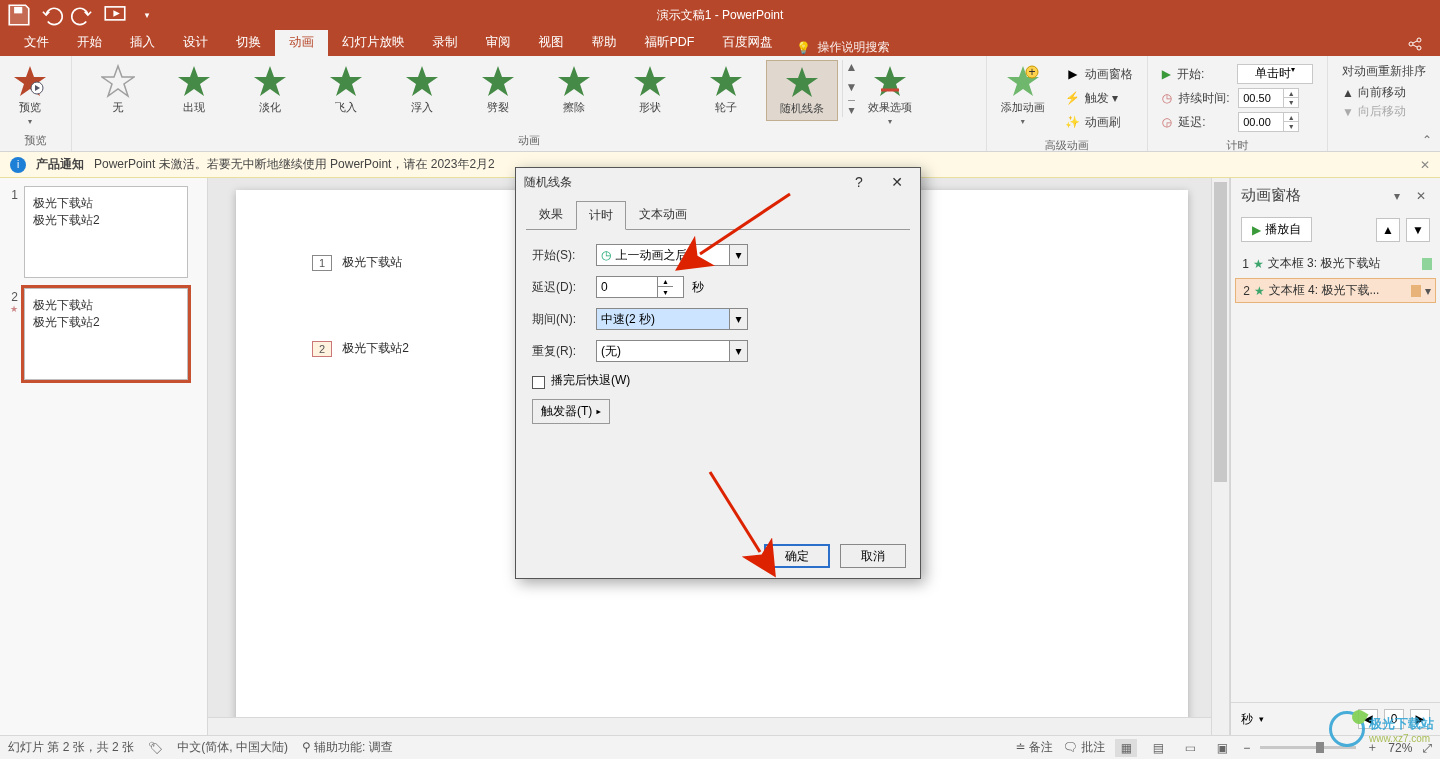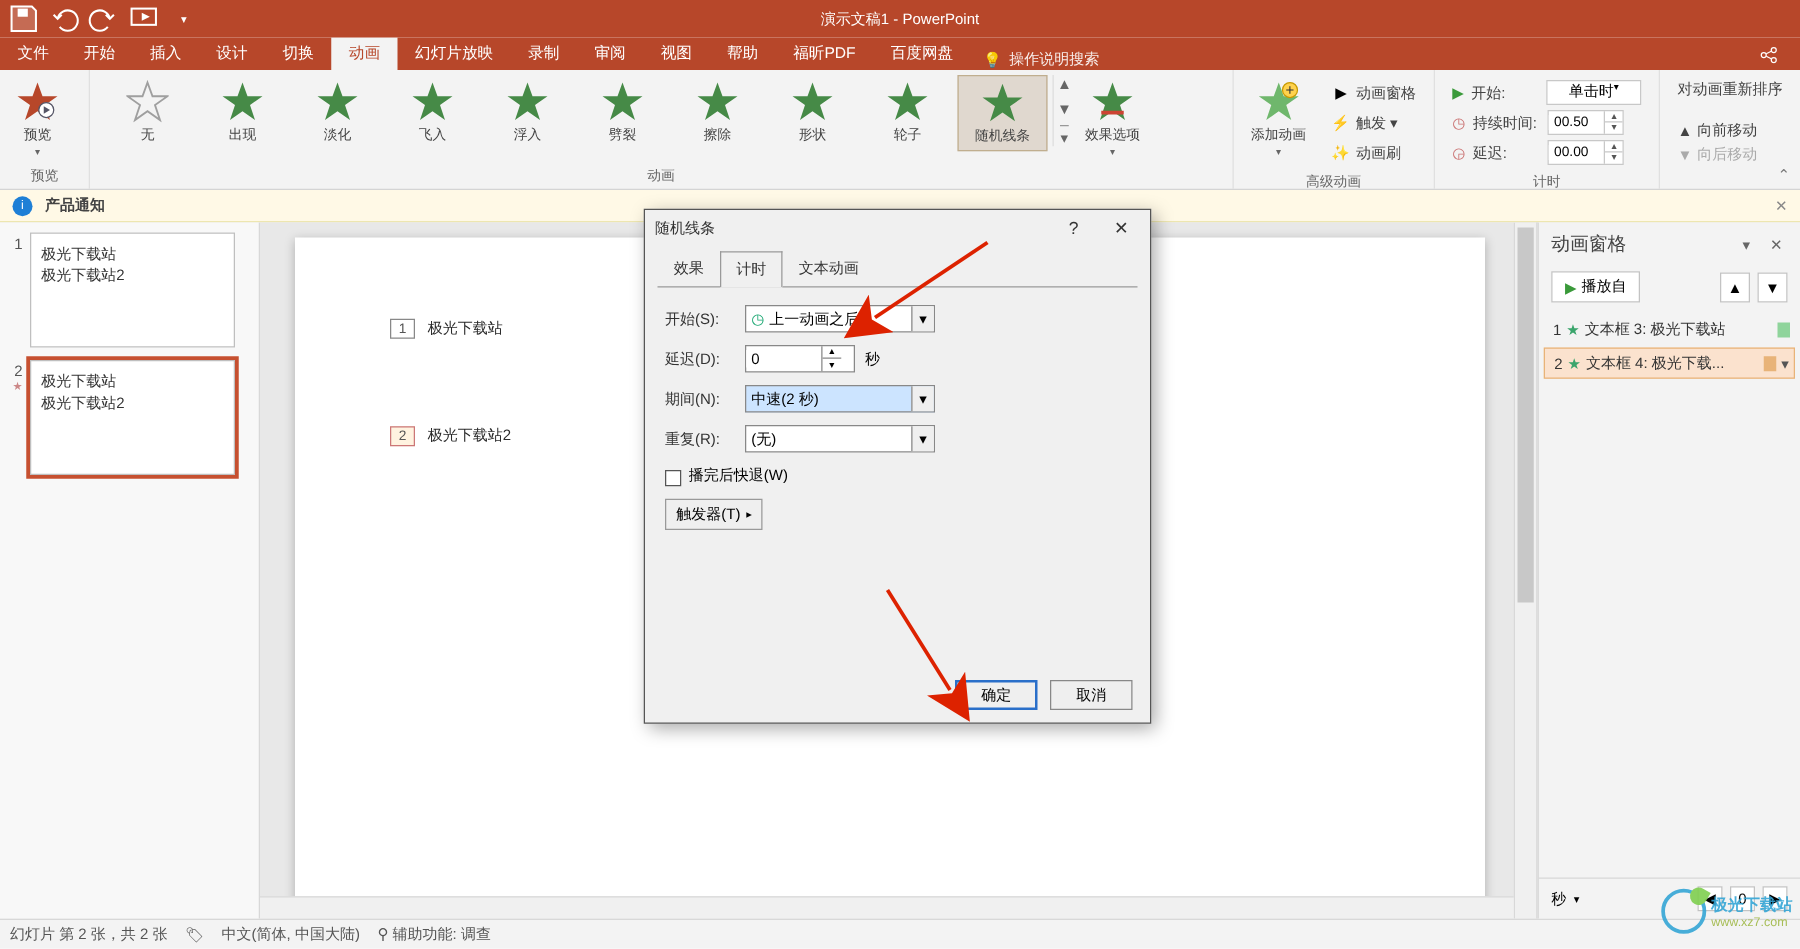--- a/index.html
+++ b/index.html
@@ -6,21 +6,21 @@
 body{width:1440px;height:759px;overflow:hidden;background:#fff;position:relative}
 
 .titlebar{height:30px;background:#b7472a;display:flex;align-items:center;color:#fff;position:relative}
 .tb-left{display:flex;align-items:center;gap:6px;padding-left:6px}
 .tb-ico{width:26px;height:26px;display:flex;align-items:center;justify-content:center;color:#fff}
 .tb-title{position:absolute;left:50%;transform:translateX(-50%);font-size:12px}
 .tb-right{margin-left:auto;display:flex;align-items:center}
 .tb-login{background:#d2683f;padding:3px 10px;border-radius:2px;margin-right:10px}
 .tb-sys{width:46px;height:30px;display:flex;align-items:center;justify-content:center}
 
-.ribbon-tabs{height:26px;background:#b7472a;display:flex;align-items:flex-end;gap:0;color:#fff}
+.ribbon-tabs{height:26px;background:#b7472a;display:flex;align-items:flex-end;gap:0;padding-left:10px;color:#fff}
 .rtab{padding:5px 14px;cursor:pointer;font-size:12.5px}
 .rtab.active{background:#f3f3f3;color:#b7472a}
 .tell{display:flex;align-items:center;gap:6px;margin-left:10px;opacity:.9}
 .share{margin-left:auto;margin-right:10px;padding:4px 8px}
 
 .ribbon{height:96px;background:#f3f3f3;display:flex;border-bottom:1px solid #d4d4d4;position:relative}
 .grp{border-right:1px solid #e0e0e0;display:flex;flex-direction:column;padding:4px 6px 0}
 .grp-body{flex:1;display:flex;align-items:flex-start;gap:2px}
 .grp-label{text-align:center;color:#666;font-size:11px;padding:2px 0 3px}
 .bigbtn{width:72px;display:flex;flex-direction:column;align-items:center;gap:2px;padding:4px 0;cursor:pointer}
@@ -37,21 +37,21 @@
 .spin input{border:0;width:44px;padding:0 4px;font-size:11px}
 .spin-btns{display:flex;flex-direction:column;border-left:1px solid #c8c8c8}
 .spin-btns span{height:9px;width:14px;display:flex;align-items:center;justify-content:center;font-size:7px;color:#555;border-bottom:1px solid #c8c8c8}
 .spin-btns span:last-child{border:0}
 
 .timing{padding:3px 8px;display:flex;flex-direction:column;gap:2px}
 .trow{display:flex;align-items:center;gap:6px;height:22px}
 .trow .lbl{width:54px;color:#444}
 .sel-box{border:1px solid #c8c8c8;background:#fff;height:20px;display:flex;align-items:flex-start;padding:0 17px;min-width:74px}
 .reorder{padding:3px 8px;display:flex;flex-direction:column;gap:2px}
-.reorder .hdr{color:#444;margin-bottom:14px}
+.reorder .hdr{color:#444;margin-bottom:2px}
 .reorder .btn{display:flex;align-items:center;gap:4px;color:#444}
 .reorder .btn.dis{color:#aaa}
 
 .collapse-caret{position:absolute;right:8px;bottom:4px;color:#777}
 
 .msgbar{height:26px;background:#fff9e6;border-bottom:1px solid #e8df9f;display:flex;align-items:center;padding:0 10px;gap:10px;color:#444}
 .msgbar .badge{width:16px;height:16px;border-radius:50%;background:#1e7fd6;color:#fff;display:flex;align-items:center;justify-content:center;font-size:10px}
 .msgbar .close{margin-left:auto;color:#888;cursor:pointer}
 
 .workspace{position:absolute;top:178px;bottom:24px;left:0;right:0;display:flex;background:#ececec}
@@ -365,20 +365,21 @@
       </div>
     </div>
     <div class="grp-label"></div>
   </div>
   <div class="collapse-caret">⌃</div>
 </div>
 
 <div class="msgbar">
   <span class="badge">i</span>
   <b>产品通知</b>
+  <span>PowerPoint 未激活。若要无中断地继续使用 PowerPoint，请在 2023年2月2</span>
   <span class="close">✕</span>
 </div>
 
 <div class="workspace">
   <div class="thumbs" id="thumbs">
       <div class="thumb-item">
         <div style="display:flex;flex-direction:column;align-items:flex-end">
           <span class="thumb-num">1</span>
         </div>
         <div class="thumb">
@@ -456,20 +457,35 @@
       <div class="sqbtn" style="width:20px;height:20px">▶</div>
     </div>
   </div>
 </div>
 
 <div class="statusbar">
   <span>幻灯片 第 2 张，共 2 张</span>
   <span>🏷</span>
   <span>中文(简体, 中国大陆)</span>
   <span>⚲ <span>辅助功能: 调查</span></span>
+  <div class="right">
+    <span>≐ <span>备注</span></span>
+    <span>🗨 <span>批注</span></span>
+    <span class="viewbtn on">▦</span>
+    <span class="viewbtn">▤</span>
+    <span class="viewbtn">▭</span>
+    <span class="viewbtn">▣</span>
+    <span>−</span>
+    <div class="zoom-track">
+        <div class="zoom-thumb"></div>
+      </div>
+    <span>＋</span>
+    <span>72%</span>
+    <span>⤢</span>
+  </div>
 </div>
 
 <div class="dialog">
   <div class="dlg-tb">
     <span class="ttl">随机线条</span>
     <span class="h">?</span>
     <span class="x">✕</span>
   </div>
   <div class="dlg-tabs">
     <div class="dtab">效果</div>

